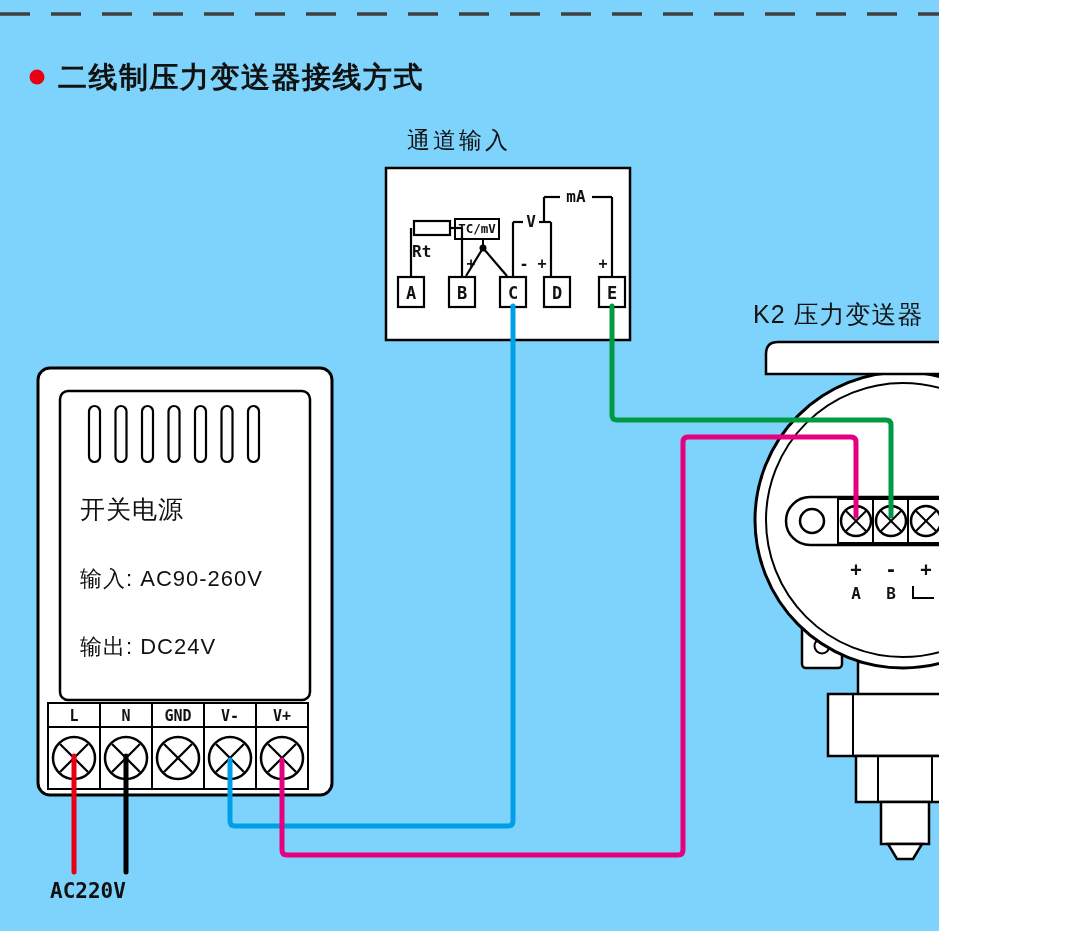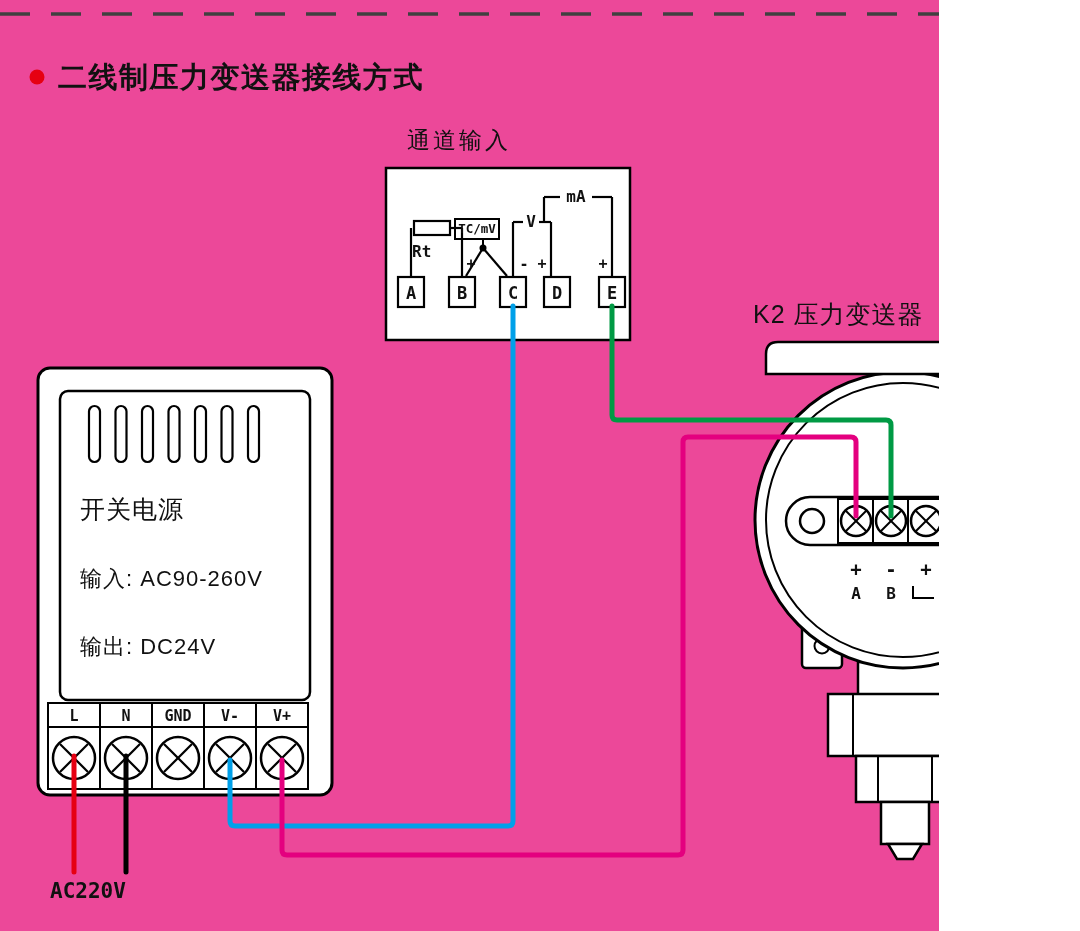--- a/index.html
+++ b/index.html
@@ -1,16 +1,16 @@
 <!DOCTYPE html>
 <html><head>
 <meta charset="utf-8">
 <style>
   html,body{margin:0;padding:0;background:#fff}
-  .page{position:relative;width:939px;height:931px;background:#ec4899;overflow:hidden}
+  .page{position:relative;width:939px;height:931px;background:#7dd3fc;overflow:hidden}
   svg{display:block}
   text{fill:#111}
   .cjk{font-family:"Liberation Sans",sans-serif}
   .mono{font-family:"DejaVu Sans Mono",monospace;font-weight:bold}
   .fs29{font-size:29px;font-weight:600;letter-spacing:1.5px}
   .fs25{font-size:25px;font-weight:500;letter-spacing:1px}
   .fs23{font-size:23px;font-weight:500;letter-spacing:3px}
   .fs22{font-size:22px;font-weight:500;letter-spacing:1px}
   .fs21{font-size:21px}
   .fs19{font-size:19px}

